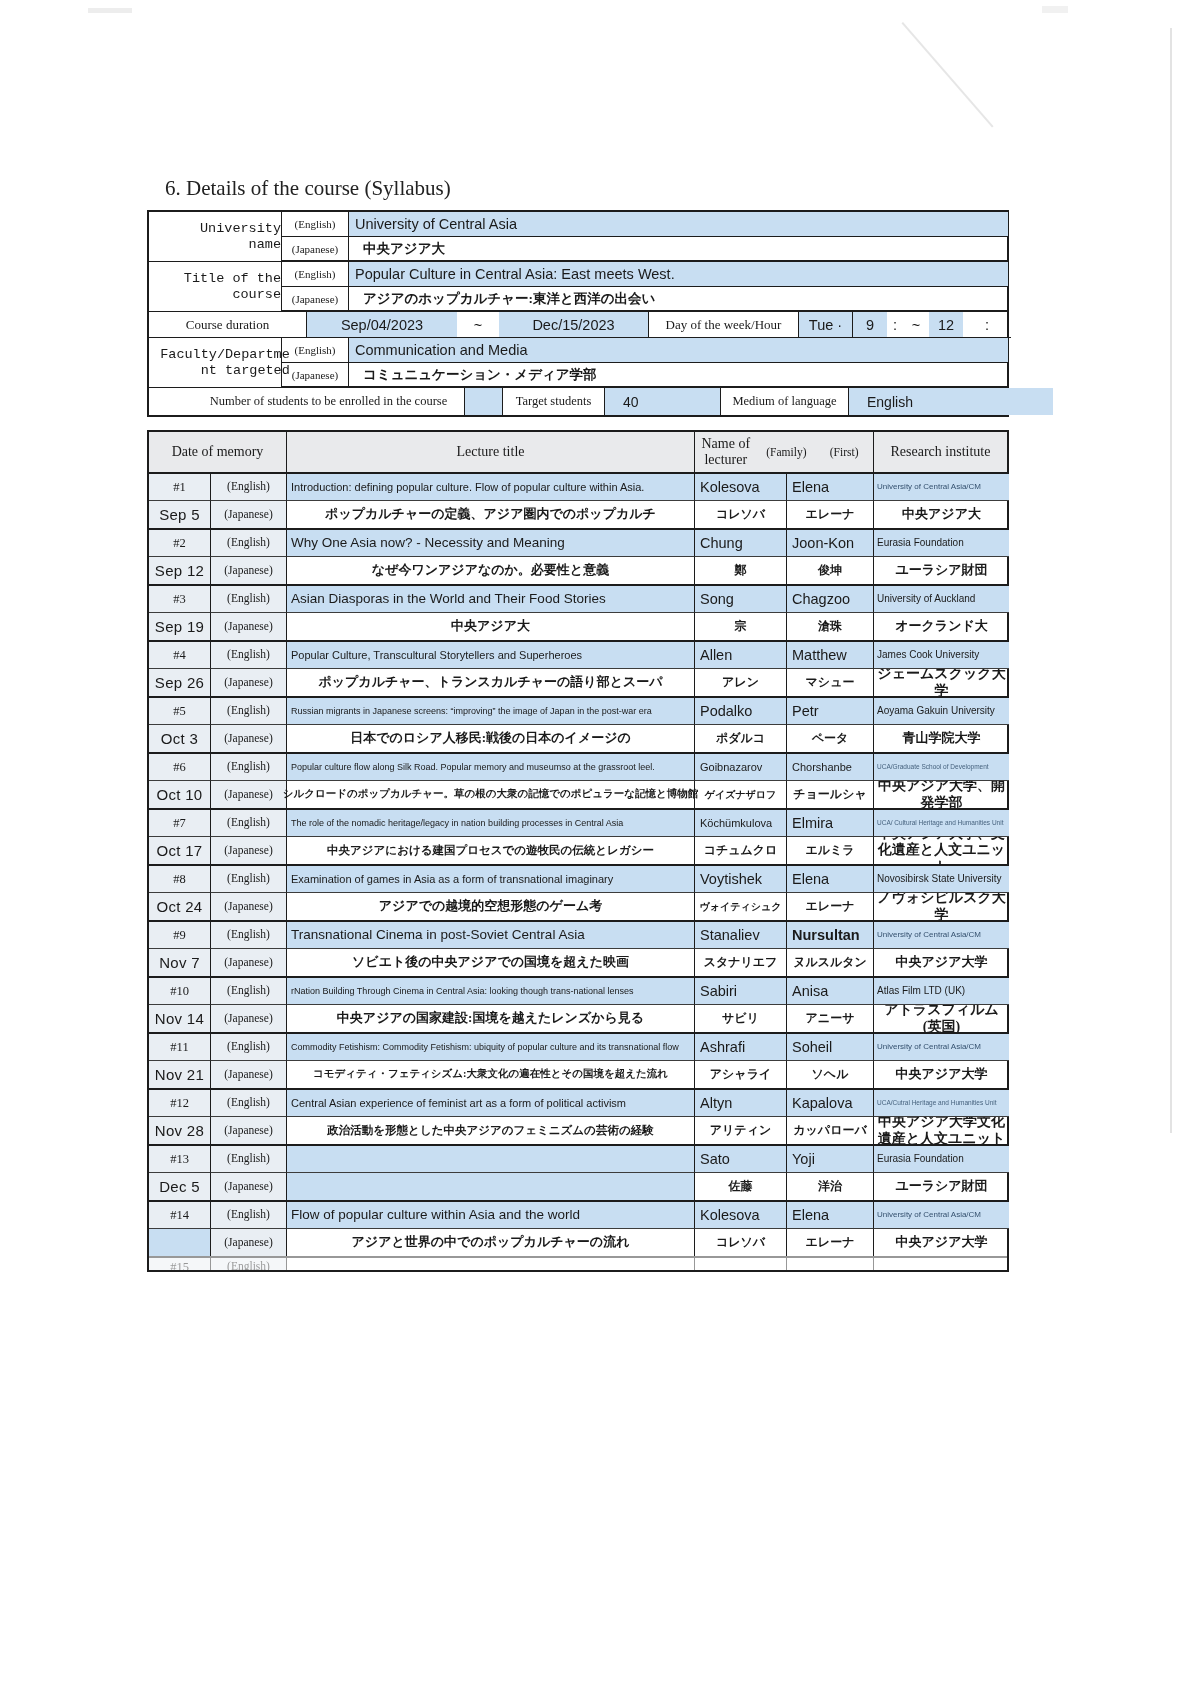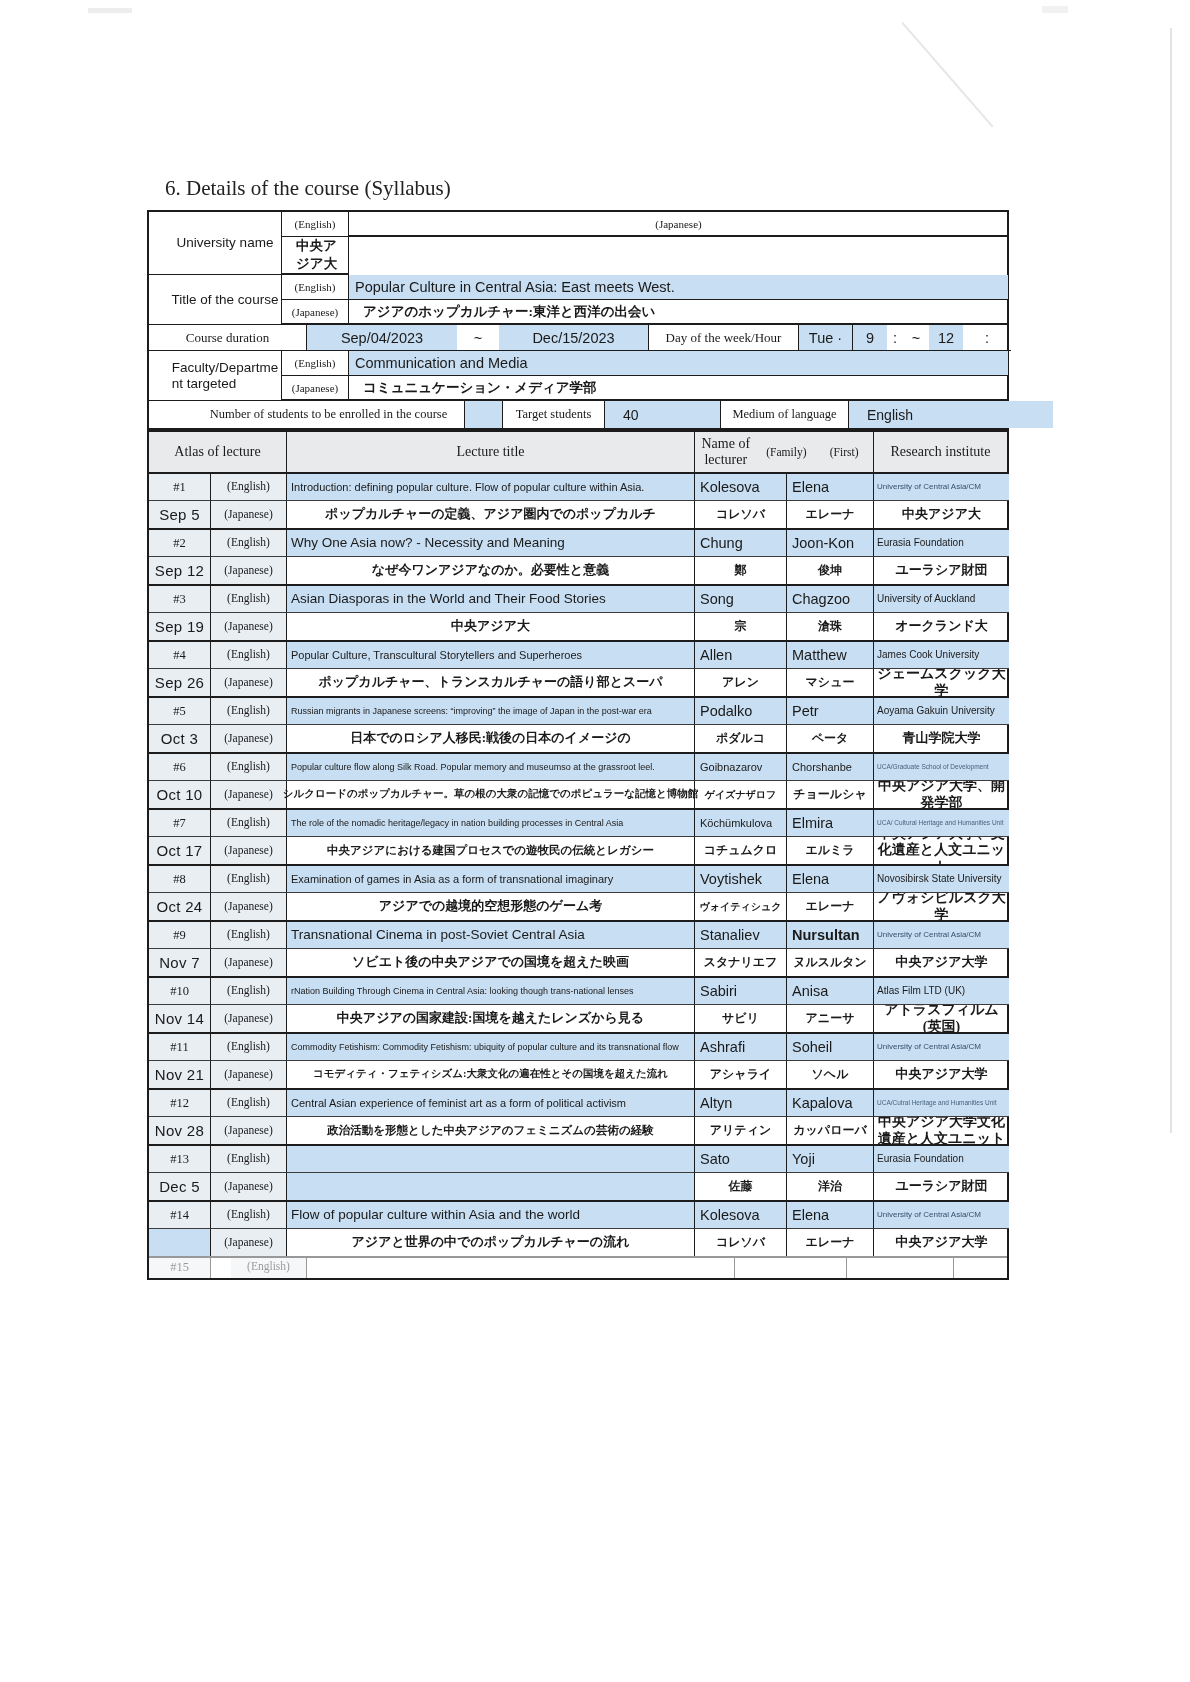--- a/index.html
+++ b/index.html
@@ -19,21 +19,21 @@
   .art-diag{left:903px;top:22px;width:138px;height:2px;transform:rotate(49deg);transform-origin:left top;opacity:.7;}
   .art-sm1{left:88px;top:8px;width:44px;height:5px;opacity:.5;}
   .art-sm2{left:1042px;top:6px;width:26px;height:7px;opacity:.4;}
 
   .doc-title{position:absolute;left:165px;top:176px;font-family:"Liberation Serif",serif;font-size:21px;color:#222;}
 
   
   .form{position:absolute;left:147px;top:210px;width:862px;border:2px solid var(--border);background:#fff;}
   .frow{display:grid;grid-template-columns:133px 67px 660px;}
   .fcell{border-right:1px solid var(--border);border-bottom:1px solid var(--border);display:flex;align-items:center;min-height:25px;}
-  .flabel{font-family:Liberation Sans, sans-serif;font-size:13.5px;justify-content:center;text-align:left;line-height:1.15;padding-left:20px;}
+  .flabel{font-family:Liberation Mono, monospace;font-size:13.5px;justify-content:center;text-align:right;line-height:1.15;padding-left:20px;}
   .ftag{font-family:"Liberation Serif",serif;font-size:11px;justify-content:center;}
   .fval{padding-left:6px;font-size:14.5px;}
   .fval.jp{font-family:"Liberation Serif",serif;font-weight:bold;font-size:13.5px;padding-left:14px;}
   .bgblue{background:var(--blue);}
   .span2{grid-row:span 2;}
   .thickb{border-bottom-width:2px;}
 
   .durrow{display:grid;grid-template-columns:158px 150px 42px 150px 150px 54px 34px 16px 26px 34px 48px;}
   .dcell{border-right:1px solid var(--border);border-bottom:1px solid var(--border);display:flex;align-items:center;justify-content:center;min-height:26px;font-size:14.5px;}
   .dlbl{font-family:"Liberation Serif",serif;font-size:13px;}
@@ -70,39 +70,40 @@
   .ne{justify-content:flex-start;padding-left:5px;font-size:14.5px;}
   .ne.sm{font-size:11px;}
   .nj{font-family:"Liberation Serif",serif;font-weight:bold;font-size:12px;}
   .nj.sm{font-size:10px;}
   .ie{justify-content:flex-start;padding-left:3px;text-align:left;}
   .ie.sm{font-size:10px;}
   .ie.xs{font-size:8px;color:#34506e;}
   .ie.xxs{font-size:6.5px;color:#46627e;}
   .ij{font-family:"Liberation Serif",serif;font-weight:bold;font-size:13px;text-align:center;padding:0 2px;}
   .ij.sm{font-size:14px;}
-  .partial{display:grid;grid-template-columns:62px 76px 408px 92px 87px 135px;height:22px;overflow:hidden;opacity:.45;border-top:2px solid var(--border);gap:20px;}
+  .partial{display:grid;grid-template-columns:62px 76px 408px 92px 87px 135px;height:14px;overflow:hidden;opacity:.45;border-top:2px solid var(--border);}
   .partial .c{align-items:flex-start;padding-top:2px;}
 </style>
 </head>
 <body>
 
 <div class="page">
 
   <div class="art art-vline"></div>
   <div class="art art-diag"></div>
   <div class="art art-sm1"></div>
   <div class="art art-sm2"></div>
 
   <div class="doc-title">6. Details of the course (Syllabus)</div>
 
   <div class="form">
     <div class="frow">
       <div class="fcell flabel span2">University name</div>
       <div class="fcell ftag">(English)</div>
+      <div class="fcell fval bgblue">University of Central Asia</div>
       <div class="fcell ftag thickb">(Japanese)</div>
       <div class="fcell fval jp thickb">中央アジア大</div>
     </div>
     <div class="frow">
       <div class="fcell flabel span2">Title of the course</div>
       <div class="fcell ftag">(English)</div>
       <div class="fcell fval bgblue">Popular Culture in Central Asia: East meets West.</div>
       <div class="fcell ftag thickb">(Japanese)</div>
       <div class="fcell fval jp thickb">アジアのホップカルチャー:東洋と西洋の出会い</div>
     </div>
@@ -133,21 +134,21 @@
       <div class="scell bgblue"></div>
       <div class="scell slbl">Target students</div>
       <div class="scell sval bgblue">40</div>
       <div class="scell slbl">Medium of language</div>
       <div class="scell sval bgblue" style="border-right:none;">English</div>
     </div>
   </div>
 
   <div class="ltable">
     <div class="lhead">
-      <div class="hcell">Atlas of lecture</div>
+      <div class="hcell">Date of memory</div>
       <div class="hcell">Lecture title</div>
       <div class="hcell hname">
         <span>Name of lecturer</span>
         <span class="hsub">
           <span>(Family)</span>
           <span>(First)</span>
         </span>
       </div>
       <div class="hcell">Research institute</div>
     </div>

